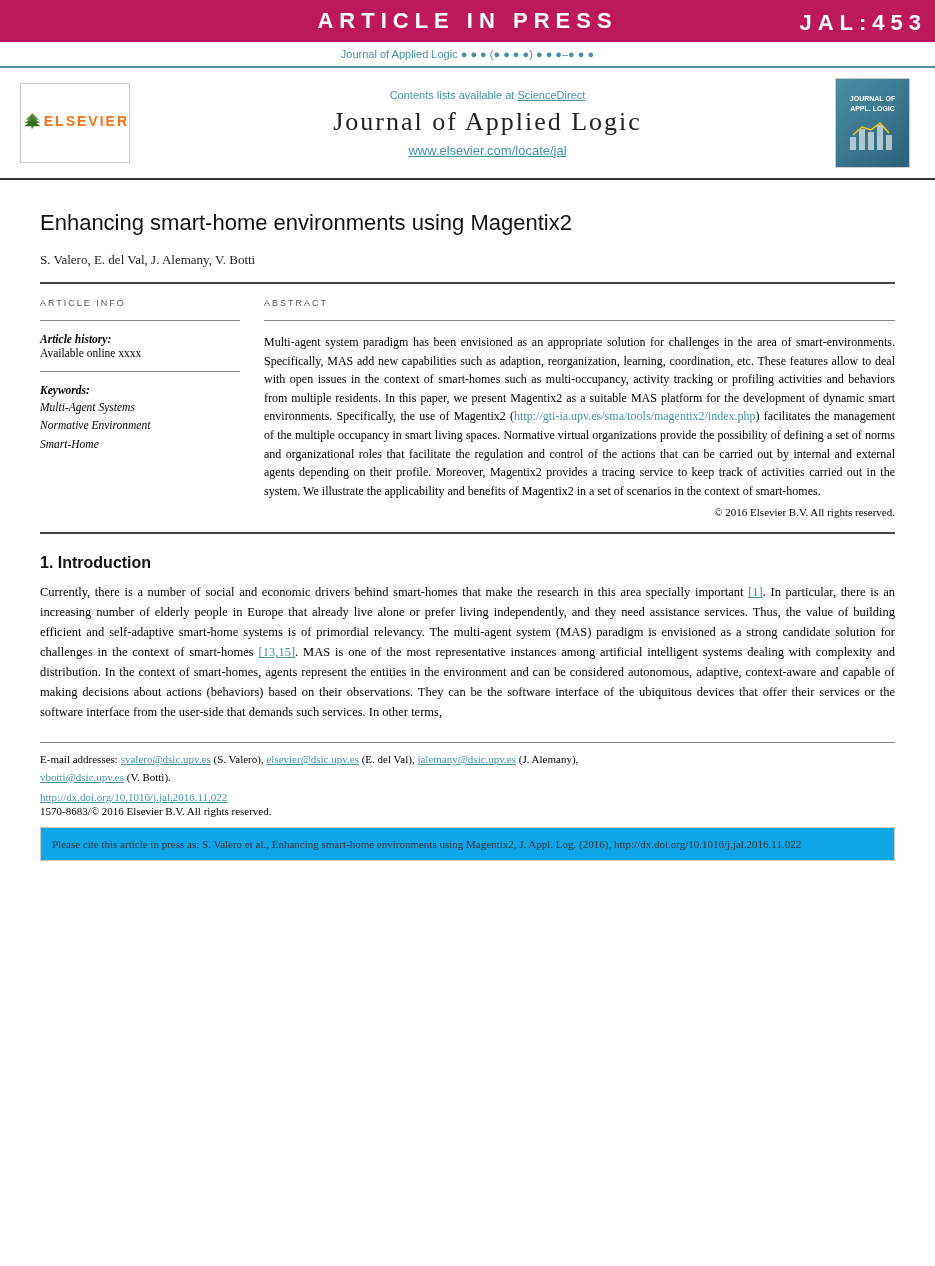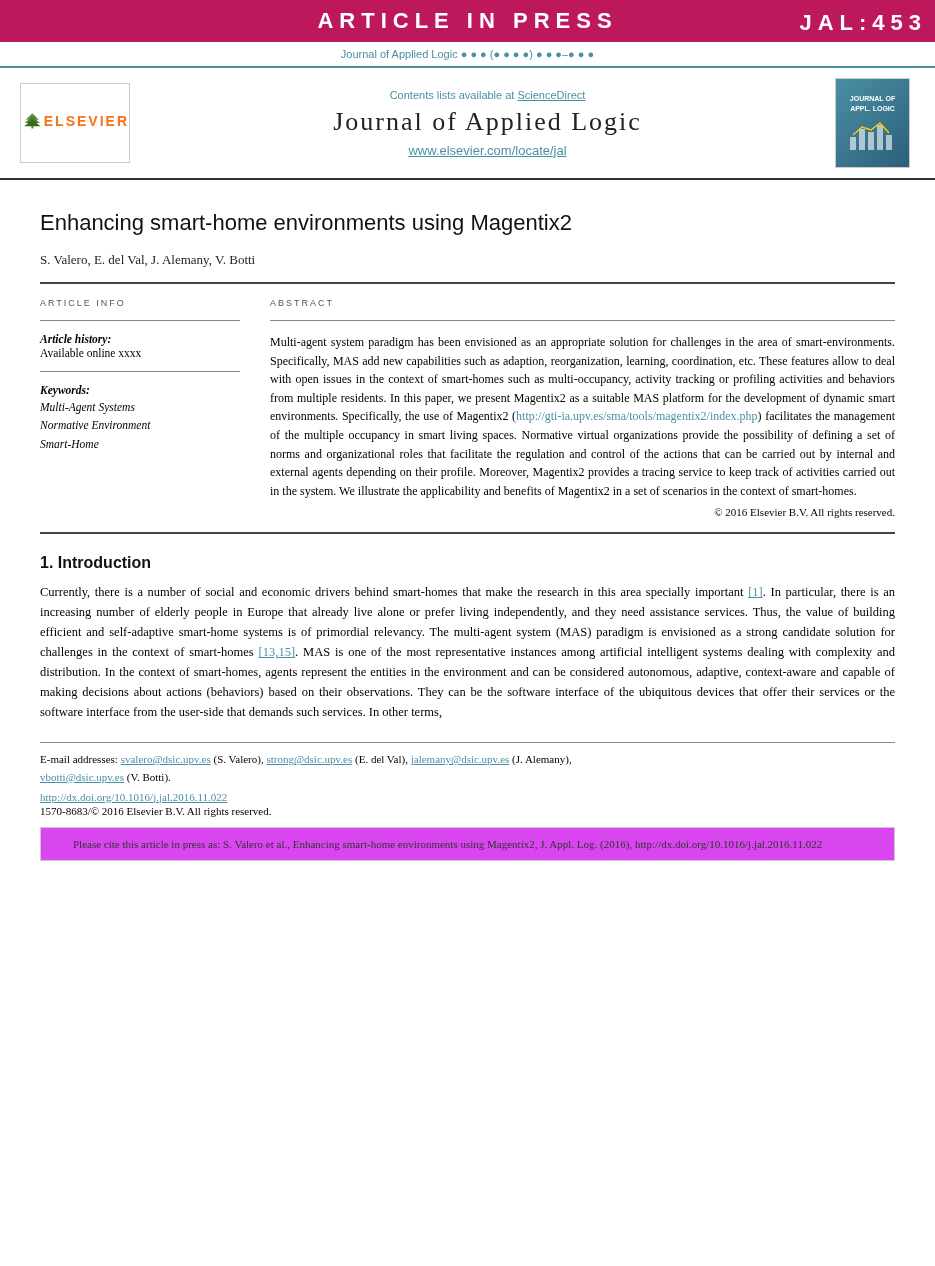--- a/index.html
+++ b/index.html
@@ -157,21 +157,21 @@
     }
     .separator-thick {
       border: none;
       border-top: 2px solid #444;
       margin: 14px 0;
     }
 
     
     .two-col {
       display: flex;
-      gap: 30px;
+      gap: 24px;
       margin-bottom: 14px;
     }
     .col-left {
       width: 200px;
       flex-shrink: 0;
       font-size: 11.5px;
     }
     .col-right {
       flex: 1;
       font-size: 12px;
@@ -251,23 +251,23 @@
     .footer-doi {
       color: #4a90a4;
       margin-bottom: 2px;
     }
     .footer-issn {
       margin-bottom: 10px;
     }
 
     
     .citation-bar {
-      background: #d946ef;
+      background: #0ea5e9;
       border: 1px solid #ccc;
-      padding: 8px 32px;
+      padding: 8px 11px;
       font-size: 11px;
       margin-top: 10px;
       color: #333;
       line-height: 1.5;
     }
 
     .ref-number {
       color: #4a90a4;
     }
   </style>
@@ -376,21 +376,21 @@
 
   <p class="body-text">
     <span>Currently, there is a number of social and economic drivers behind smart-homes that make the research in this area specially important </span><a href="#" class="ref-number">[1]</a><span>. In particular, there is an increasing number of elderly people in Europe that already live alone or prefer living independently, and they need assistance services. Thus, the value of building efficient and self-adaptive smart-home systems is of primordial relevancy. The multi-agent system (MAS) paradigm is envisioned as a strong candidate solution for challenges in the context of smart-homes </span><a href="#" class="ref-number">[13,15]</a><span>. MAS is one of the most representative instances among artificial intelligent systems dealing with complexity and distribution. In the context of smart-homes, agents represent the entities in the environment and can be considered autonomous, adaptive, context-aware and capable of making decisions about actions (behaviors) based on their observations. They can be the software interface of the ubiquitous devices that offer their services or the software interface from the user-side that demands such services. In other terms,</span>
   </p>
 
   <div class="footer-area">
     <div class="footer-emails">
       <span>E-mail addresses:</span>
       <a href="#" style="color:#4a90a4;">svalero@dsic.upv.es</a>
       <span>(S. Valero),</span>
-      <a href="#" style="color:#4a90a4;">strong@dsic.upv.es</a>
+      <a href="#" style="color:#4a90a4;">elsevier@dsic.upv.es</a>
       <span>(E. del Val),</span>
       <a href="#" style="color:#4a90a4;">jalemany@dsic.upv.es</a>
       <span>(J. Alemany),</span>
       <br>
       <a href="#" style="color:#4a90a4;margin-top:9px;">vbotti@dsic.upv.es</a>
       <span>(V. Botti).</span>
     </div>
     <div class="footer-doi">
       <a href="#" style="color:#4a90a4;">http://dx.doi.org/10.1016/j.jal.2016.11.022</a>
     </div>

